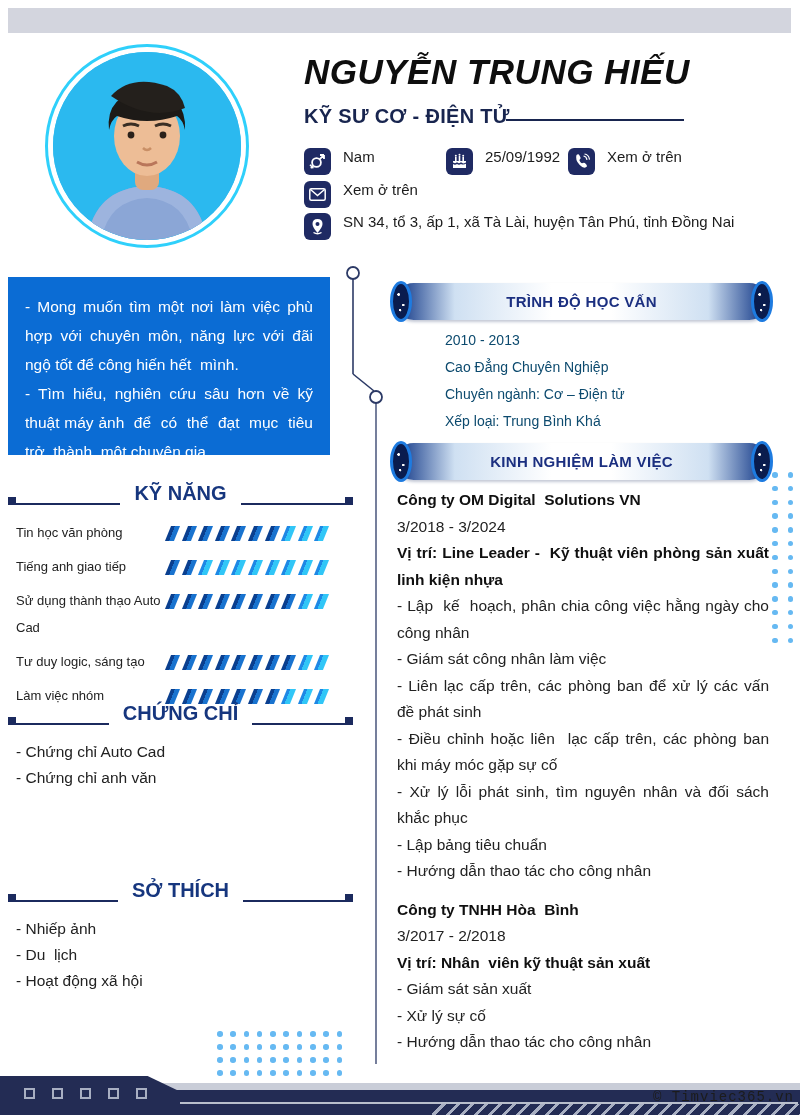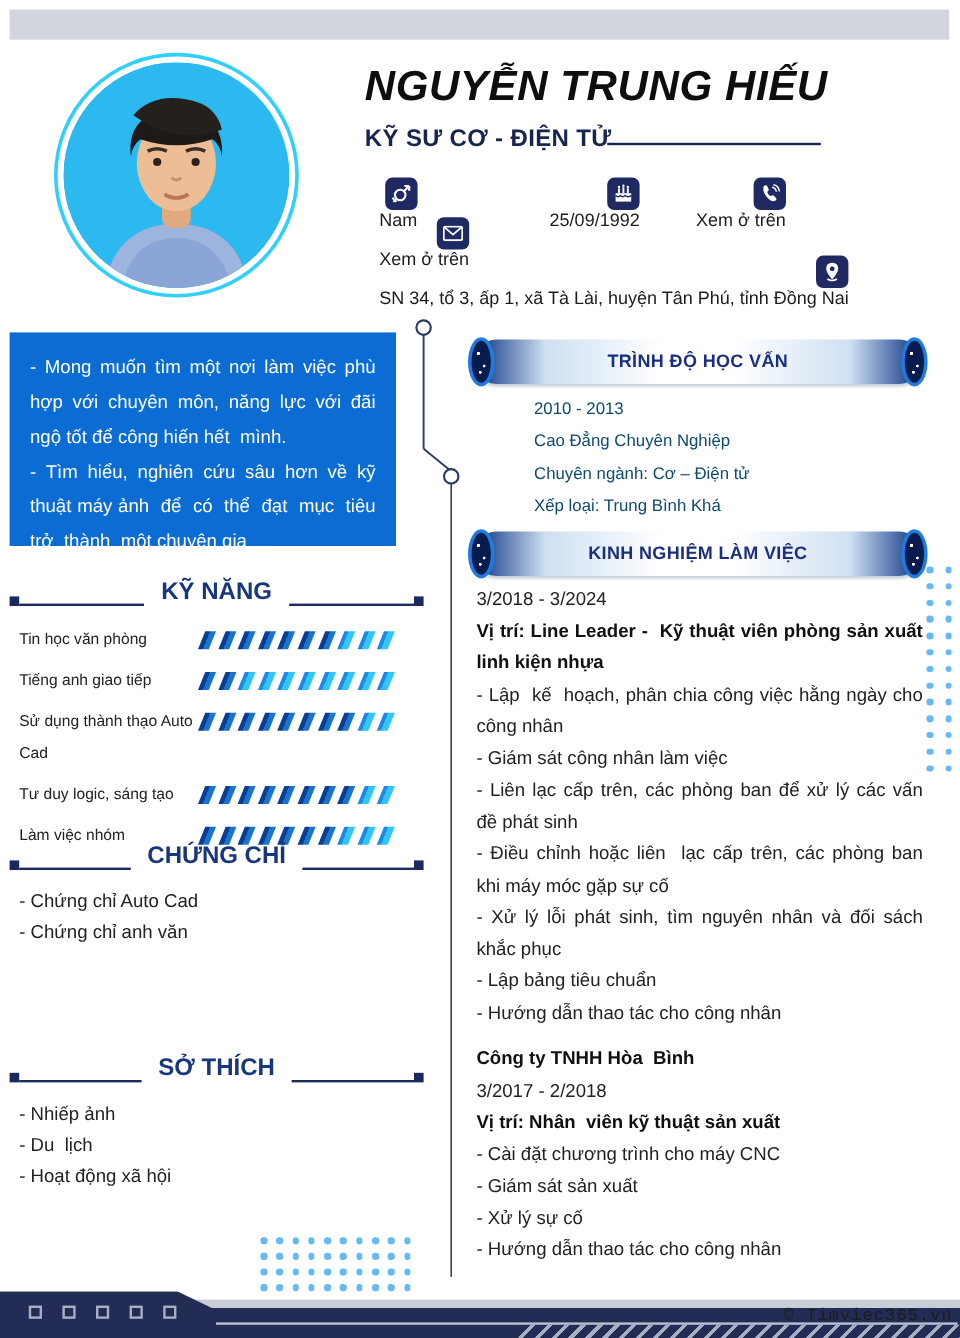--- a/index.html
+++ b/index.html
@@ -11,21 +11,21 @@
 
   
   .photo-ring{position:absolute;left:45px;top:44px;width:198px;height:198px;border-radius:50%;border:3px solid #2fd0fb;background:#fff;display:flex;align-items:center;justify-content:center;}
   .photo-inner{width:188px;height:188px;border-radius:50%;overflow:hidden;background:#2bb9ef;}
 
   
   .name{position:absolute;left:304px;top:52px;font-size:35px;font-weight:bold;color:#0e0e0e;letter-spacing:.5px;font-style:italic;}
   .jobtitle{position:absolute;left:304px;top:105px;font-size:20px;font-weight:bold;color:#18254f;letter-spacing:.3px;}
   .title-rule{position:absolute;left:506px;top:119px;width:178px;height:2px;background:#18254f;}
 
-  .contact-item{position:absolute;display:flex;align-items:flex-end;flex-direction:column;}
+  .contact-item{position:absolute;display:flex;align-items:flex-start;}
   .cicon{width:27px;height:27px;border-radius:6px;background:#1f2a63;display:flex;align-items:center;justify-content:center;flex:0 0 27px;}
   .ctext{margin-left:12px;font-size:15px;color:#1c1c1c;}
 
   
   .objective{position:absolute;left:8px;top:277px;width:322px;height:178px;background:#0b6cd4;box-sizing:border-box;padding:15px 17px;color:#fff;font-size:15.5px;line-height:29px;text-align:justify;}
 
   
   .timeline{position:absolute;left:338px;top:258px;width:52px;height:820px;pointer-events:none;}
 
   
@@ -311,38 +311,38 @@
     <div>Xếp loại: Trung Bình Khá</div>
   </div>
 
   <div class="banner" style="top:443px;">
     <span class="cap l"></span>
     <span class="bt">KINH NGHIỆM LÀM VIỆC</span>
     <span class="cap r"></span>
   </div>
   <div class="exp">
     <div class="job">
+      <div class="company">Công ty OM Digital  Solutions VN</div>
       <div>3/2018 - 3/2024</div>
       <div class="position">Vị trí: Line Leader -  Kỹ thuật viên phòng sản xuất linh kiện nhựa</div>
       <div>
           <div class="duty">- Lập  kế  hoạch, phân chia công việc hằng ngày cho công nhân</div>
           <div class="duty">- Giám sát công nhân làm việc</div>
           <div class="duty">- Liên lạc cấp trên, các phòng ban để xử lý các vấn đề phát sinh</div>
           <div class="duty">- Điều chỉnh hoặc liên  lạc cấp trên, các phòng ban khi máy móc gặp sự cố</div>
           <div class="duty">- Xử lý lỗi phát sinh, tìm nguyên nhân và đối sách khắc phục</div>
           <div class="duty">- Lập bảng tiêu chuẩn</div>
           <div class="duty">- Hướng dẫn thao tác cho công nhân</div>
         </div>
     </div>
     <div class="job">
       <div class="company">Công ty TNHH Hòa  Bình</div>
       <div>3/2017 - 2/2018</div>
       <div class="position">Vị trí: Nhân  viên kỹ thuật sản xuất</div>
       <div>
-          <div class="duty">- Cài đặt chương trình cho máy CNC</div>
           <div class="duty">- Giám sát sản xuất</div>
           <div class="duty">- Xử lý sự cố</div>
           <div class="duty">- Hướng dẫn thao tác cho công nhân</div>
         </div>
     </div>
   </div>
 
   <div class="dots dots-right">
       <span class="dot"></span>
       <span class="dot"></span>

